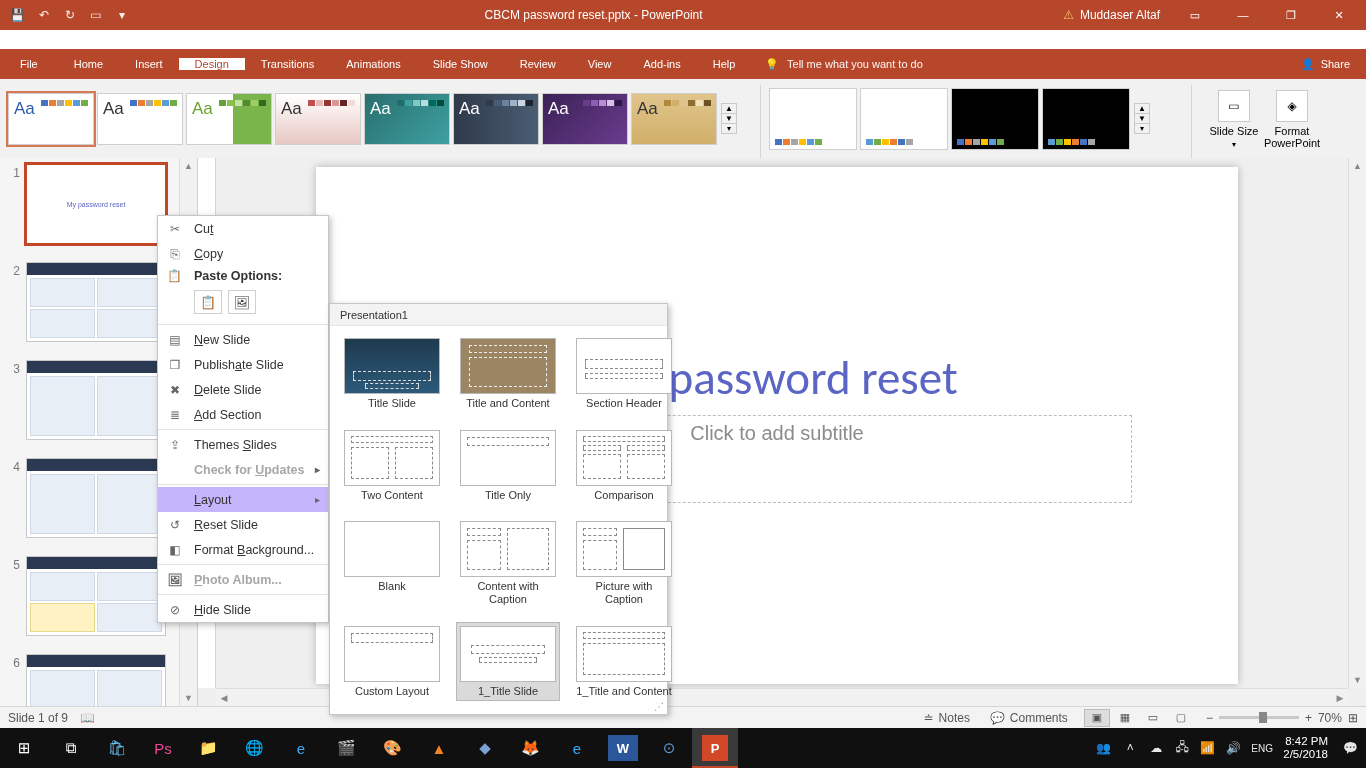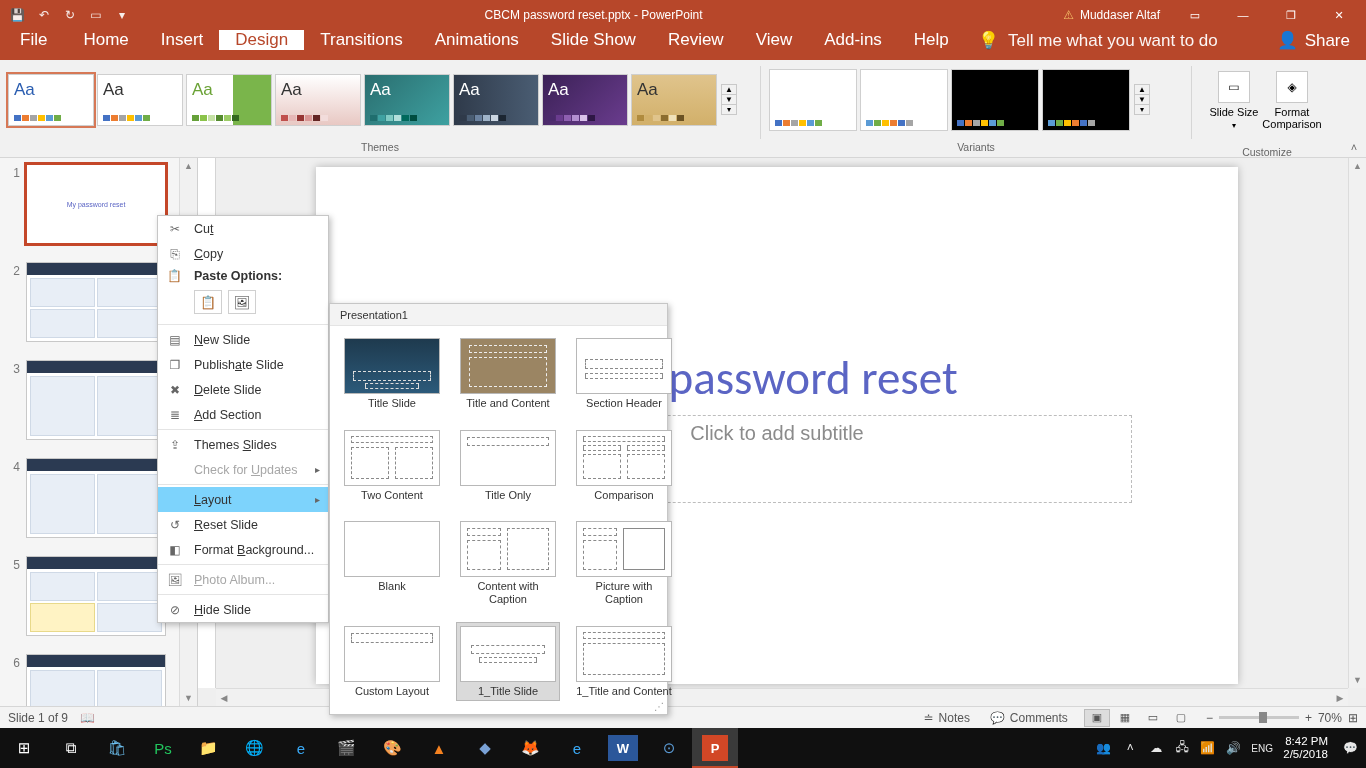--- a/index.html
+++ b/index.html
@@ -9,35 +9,35 @@
 .titlebar { height: 30px; background: #b7472a; display: flex; align-items: center; color: #fff; font-size: 12px; }
 .titlebar .qat { display: flex; align-items: center; gap: 2px; padding-left: 6px; }
 .titlebar .qat .qat-btn { width: 24px; height: 24px; display: flex; align-items: center; justify-content: center; font-size: 12px; opacity: .9; }
 .titlebar .title-center { flex: 1; text-align: center; }
 .titlebar .title-right { display: flex; align-items: center; gap: 2px; padding-right: 4px; }
 .titlebar .title-right .user { display:flex; align-items:center; gap:6px; padding:0 10px;}
 .titlebar .title-right .warn { color:#f7c56b; }
 .titlebar .win-btn { width: 46px; height: 30px; display:flex; align-items:center; justify-content:center; font-size:11px; }
 
 
-.ribbon-tabs { height: 30px; background: #b7472a; display: flex; align-items: flex-start; color: #fff; font-size: 17px; }
+.ribbon-tabs { height: 30px; background: #b7472a; display: flex; align-items: center; color: #fff; font-size: 11px; margin-top: 19px; }
 .ribbon-tabs .tab { padding: 0 16px; display: flex; align-items: center; }
 .ribbon-tabs .tab.first { padding-left:20px; padding-right:20px;}
 .ribbon-tabs .tab.active { background: #fff; color: #b7472a; }
 .ribbon-tabs .tellme { display:flex; align-items:center; gap:8px; padding-left:14px; opacity:.95;}
 .ribbon-tabs .spacer { flex:1; }
 .ribbon-tabs .share { padding:0 16px; display:flex; align-items:center; gap:6px;}
 
 
 .ribbon { height: 98px; background: #f1f1f1; border-bottom:1px solid #d6d6d6; display:flex; }
 .ribbon-group { display:flex; flex-direction:column; }
 .ribbon-group .group-items { flex:1; display:flex; align-items:center; padding:6px 8px; gap:4px; }
 .ribbon-group .group-label { font-size:10.5px; text-align:center; color:#666; padding:2px 0 4px; }
 .themes-gallery { display:flex; gap:3px; }
-.theme-thumb { width:86px; height:52px; border:1px solid #cfcfcf; background:#fff; display:flex; flex-direction:column; align-items:flex-start; justify-content:space-between; padding:6px 5px 4px; }
+.theme-thumb { width:86px; height:52px; border:1px solid #cfcfcf; background:#fff; display:flex; flex-direction:row; align-items:flex-start; justify-content:space-between; padding:6px 5px 4px; }
 .theme-thumb .aa { font-size:17px; line-height:1.1; }
 .theme-thumb.selected { outline:2px solid #d67856; }
 .theme-thumb.img1 { background: linear-gradient(135deg,#2a6e6f,#3ea1a1); }
 .theme-thumb.img2 { background: linear-gradient(90deg,#2f3a4a,#4a5d73); }
 .theme-thumb.img3 { background: linear-gradient(135deg,#3b2156,#6a3c8e); }
 .theme-thumb .swatches { display:flex; gap:1px; }
 .theme-thumb .swatches span { width:7px; height:6px; display:block; }
 .gallery-spin { width:16px; display:flex; flex-direction:column; }
 .gallery-spin div { flex:1; border:1px solid #c9c9c9; border-bottom:none; display:flex; align-items:center; justify-content:center; font-size:8px;}
 .gallery-spin div:last-child{border-bottom:1px solid #c9c9c9;}
@@ -77,27 +77,27 @@
 .canvas-hscroll { position:absolute; left:18px; right:18px; bottom:0; height:18px; background:#f1f1f1; border-top:1px solid #dcdcdc; display:flex;}
 .canvas-hscroll .arr{width:16px; display:flex; align-items:center; justify-content:center; font-size:9px; color:#888;}
 .canvas-hscroll .track{flex:1;}
 .canvas-vscroll { position:absolute; right:0; top:0; bottom:18px; width:18px; background:#f1f1f1; border-left:1px solid #dcdcdc; display:flex; flex-direction:column;}
 .canvas-vscroll .arr{height:16px; display:flex; align-items:center; justify-content:center; font-size:9px; color:#888;}
 .canvas-vscroll .track{flex:1;}
 
 
 .context-menu { position:absolute; left:157px; top:215px; width:172px; background:#fff; border:1px solid #c6c6c6; box-shadow:2px 2px 6px rgba(0,0,0,.25); font-size:12.5px; color:#333; z-index:50;}
 .context-menu .cm-item { display:flex; align-items:center; height:25px; padding-left:8px; gap:10px; }
-.context-menu .cm-item.disabled { color:#a7a7a7; }
+.context-menu .cm-item.disabled { color:#a7a7a7;font-weight:bold; }
 .context-menu .cm-item .ico { width:18px; text-align:center; font-size:12px; color:#666;}
 .context-menu .cm-item .lbl u{ text-decoration:underline;}
 .context-menu .cm-paste-opts { display:flex; gap:6px; padding:4px 0 8px 36px;}
 .context-menu .cm-paste-opts .po{ width:28px; height:24px; border:1px solid #d0d0d0; display:flex; align-items:center; justify-content:center; font-size:13px;}
 .context-menu .cm-sep{ height:1px; background:#e4e4e4; margin:2px 0;}
-.context-menu .cm-item.hover{ background:#7dd3fc;}
+.context-menu .cm-item.hover{ background:#c4b5fd;}
 .context-menu .cm-item .arrow{ margin-left:auto; padding-right:8px; font-size:10px; color:#666;}
 
 
 .layout-gallery { position:absolute; left:329px; top:303px; width:339px; height:412px; background:#fff; border:1px solid #c6c6c6; box-shadow:2px 2px 6px rgba(0,0,0,.25); z-index:51; font-size:11px; color:#333;}
 .layout-gallery .lg-header { height:22px; display:flex; align-items:center; padding-left:10px; background:#f3f3f3; border-bottom:1px solid #e4e4e4; font-size:11px;}
 .layout-gallery .lg-grid { padding:8px 10px; display:grid; grid-template-columns: repeat(3, 1fr); gap:12px 12px; }
 .layout-gallery .lg-item { display:flex; flex-direction:column; align-items:center; gap:3px; padding:3px; border:1px solid transparent;}
 .layout-gallery .lg-item.selected{ background:#dadada; border-color:#b8b8b8;}
 .layout-gallery .lg-thumb { width:96px; height:56px; border:1px solid #b8b8b8; background:#fff; position:relative; }
 .layout-gallery .lg-thumb .ph{ position:absolute; border:1px dashed #8a8a8a; }
@@ -334,21 +334,21 @@
   <div class="ribbon-group" style="width:150px;">
     <div class="group-items" style="padding:4px 6px 0;">
       <div class="customize">
         <div class="btn">
           <div class="ico">▭</div>
           <span>Slide Size</span>
           <span style="font-size:8px;">▾</span>
         </div>
         <div class="btn">
           <div class="ico">◈</div>
-          <span>Format Comparison</span>
+          <span>Format PowerPoint</span>
         </div>
       </div>
     </div>
     <div class="group-label">Customize</div>
   </div>
   <div class="ribbon-collapse">˄</div>
 </div>
 
 <div class="workspace">
 
@@ -639,21 +639,21 @@
     <span>70%</span>
     <span>⊞</span>
   </div>
 </div>
 
 <div class="taskbar">
   <div class="start">⊞</div>
   <div class="apps">
     <div class="app">⧉</div>
     <div class="app" style="color:#6cc0f0">🛍</div>
-    <div class="app" style="color:#22c55e">Ps</div>
+    <div class="app" style="color:#ec4899">Ps</div>
     <div class="app" style="color:#ffcf4b">📁</div>
     <div class="app">🌐</div>
     <div class="app" style="color:#3aa9f5">e</div>
     <div class="app">🎬</div>
     <div class="app">🎨</div>
     <div class="app" style="color:#f58220">▲</div>
     <div class="app" style="color:#7aa2d6">◆</div>
     <div class="app" style="color:#ff9500">🦊</div>
     <div class="app" style="color:#3aa9f5">e</div>
     <div class="app" style="color:#fff;background:#2b579a;width:30px;height:26px;margin:7px 8px;font-size:13px;font-weight:bold;">W</div>

